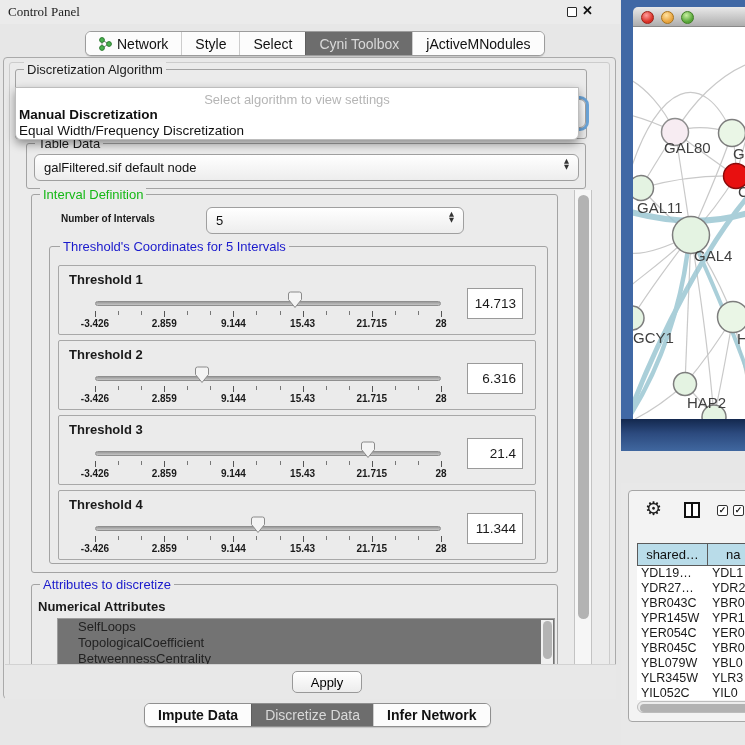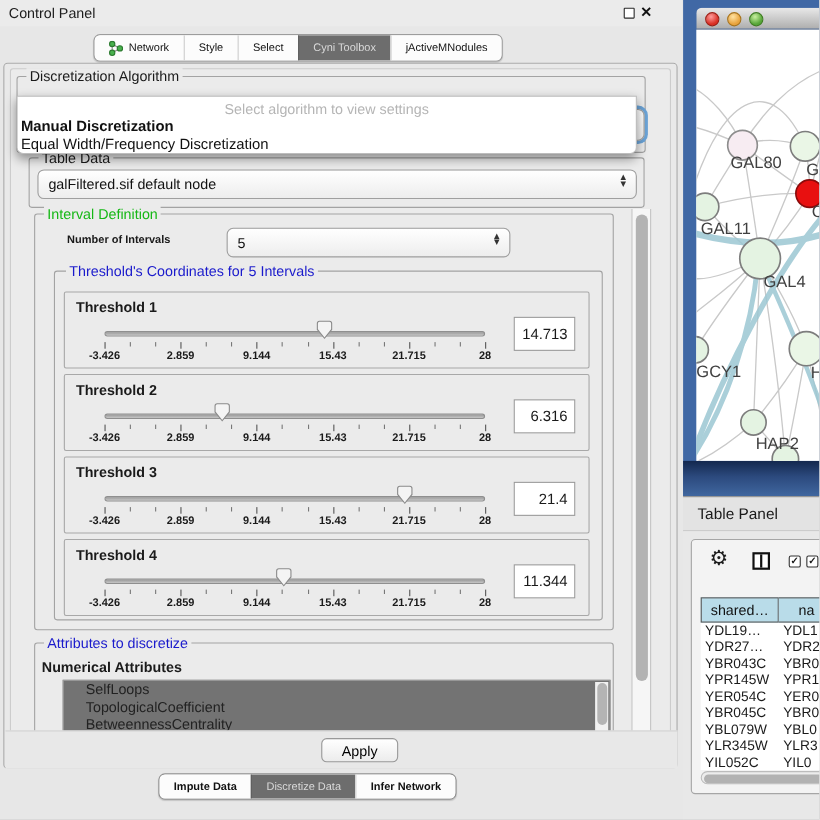--- a/index.html
+++ b/index.html
@@ -2,28 +2,28 @@
 <html><head>
 <meta charset="utf-8">
 <style>
   * { margin:0; padding:0; box-sizing:border-box; }
   html,body { background:#cfcfcf; }
   body { font-family:"Liberation Sans", sans-serif; -webkit-font-smoothing:antialiased; }
   #stage { position:relative; width:745px; height:745px; background:#e7e7e7; overflow:hidden;
            font-size:13px; color:#1a1a1a; cursor:default; }
 
   
-  .cp-titlebar { position:absolute; left:0; top:0; width:620px; height:24px; background:#ebebeb; }
+  .cp-titlebar { position:absolute; left:0; top:0; width:620px; height:24px; background:#ebebeb;font-family:Liberation Serif, serif; }
   .cp-title { position:absolute; left:8px; top:4px; font-size:13px; color:#1c1c1c; }
   .float-icon { position:absolute; left:567px; top:7px; width:10px; height:10px; border:1.5px solid #2a2a2a; border-radius:1px; background:#fff; }
   .close-icon { position:absolute; left:582px; top:3px; font-weight:bold; font-size:13px; color:#111; }
 
   .top-tabs { position:absolute; left:85px; top:31px; height:25px; display:flex; border:1px solid #9c9c9c;
               border-radius:6px; overflow:hidden; background:#fcfcfc; box-shadow:0 1px 1px rgba(0,0,0,.15); }
-  .tab { display:flex; align-items:center; gap:5px; padding:0 13px; font-size:10px; color:#111; border-left:1px solid #cdcdcd; background:#fcfcfc; }
+  .tab { display:flex; align-items:center; gap:5px; padding:0 13px; font-size:14px; color:#111; border-left:1px solid #cdcdcd; background:#fcfcfc; }
   .tab:first-child { border-left:none; }
   .tab.active { background:#6d6d6d; color:#d9d9d9; border-color:#5f5f5f; }
   .bottom-tabs { position:absolute; left:144px; top:703px; height:24px; display:flex; border:1px solid #8f8f8f;
                  border-radius:6px; overflow:hidden; background:#fcfcfc; box-shadow:0 1px 1px rgba(0,0,0,.15); }
   .bottom-tabs .tab { font-weight:bold; }
   .bottom-tabs .tab.active { font-weight:normal; }
 
   .main-panel { position:absolute; left:3px; top:57px; width:613px; height:642px; background:#e9e9e9;
                 border:1px solid #aaaaaa; border-radius:4px; }
   .inner-frame { position:absolute; left:5px; top:4px; width:601px; height:634px; border:1px solid #cccccc; border-radius:3px; background:#ebebeb; }
@@ -423,23 +423,20 @@
             <text x="61" y="234">GAL4</text>
             <text x="0" y="316">GCY1</text>
             <text x="104" y="317">H</text>
             <text x="54" y="381">HAP2</text>
           </g>
         </svg>
       </div>
     </div>
   </section>
 
-  <div class="tp-bar">
-    <span>Table Panel</span>
-  </div>
   <div class="tp-body">
     <div class="tp-inner">
       <span class="gear">⚙</span>
       <span class="col-icon"></span>
       <span class="chk c1">✓</span>
       <span class="chk c2">✓</span>
       <div class="tp-table">
         <div class="tp-hrow">
           <div class="tp-hcell c1">shared…</div>
           <div class="tp-hcell c2">na</div>

